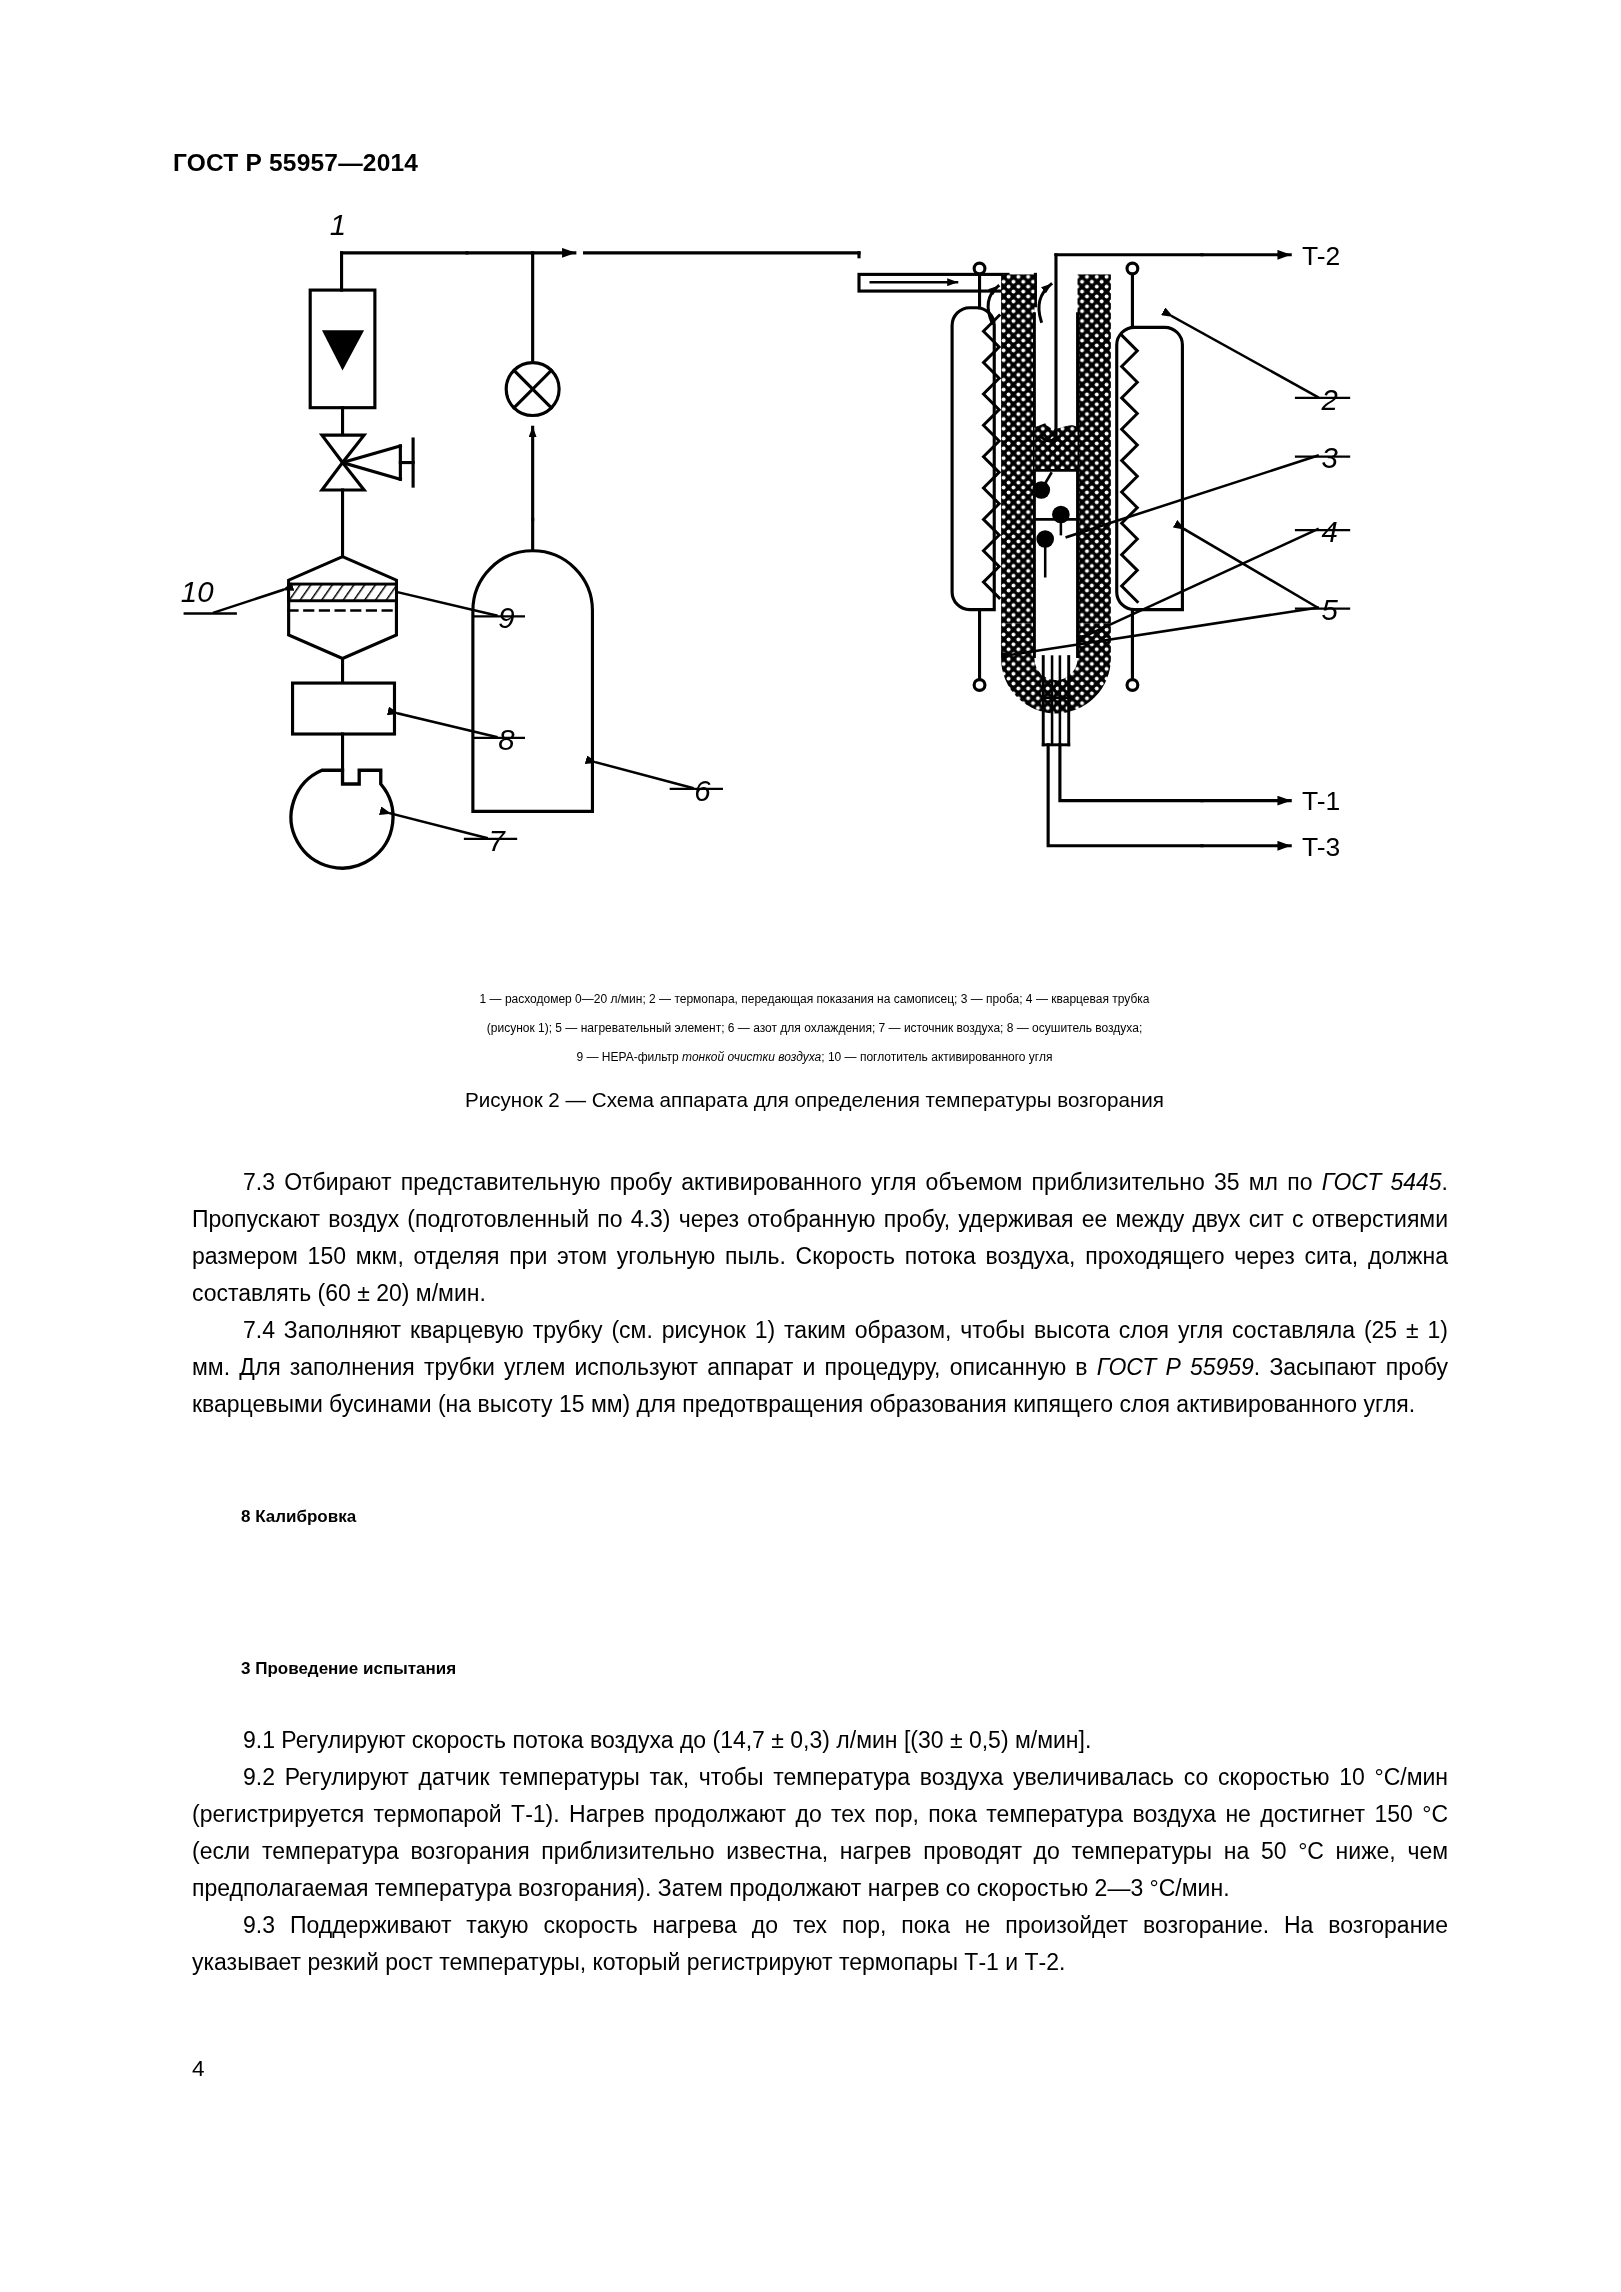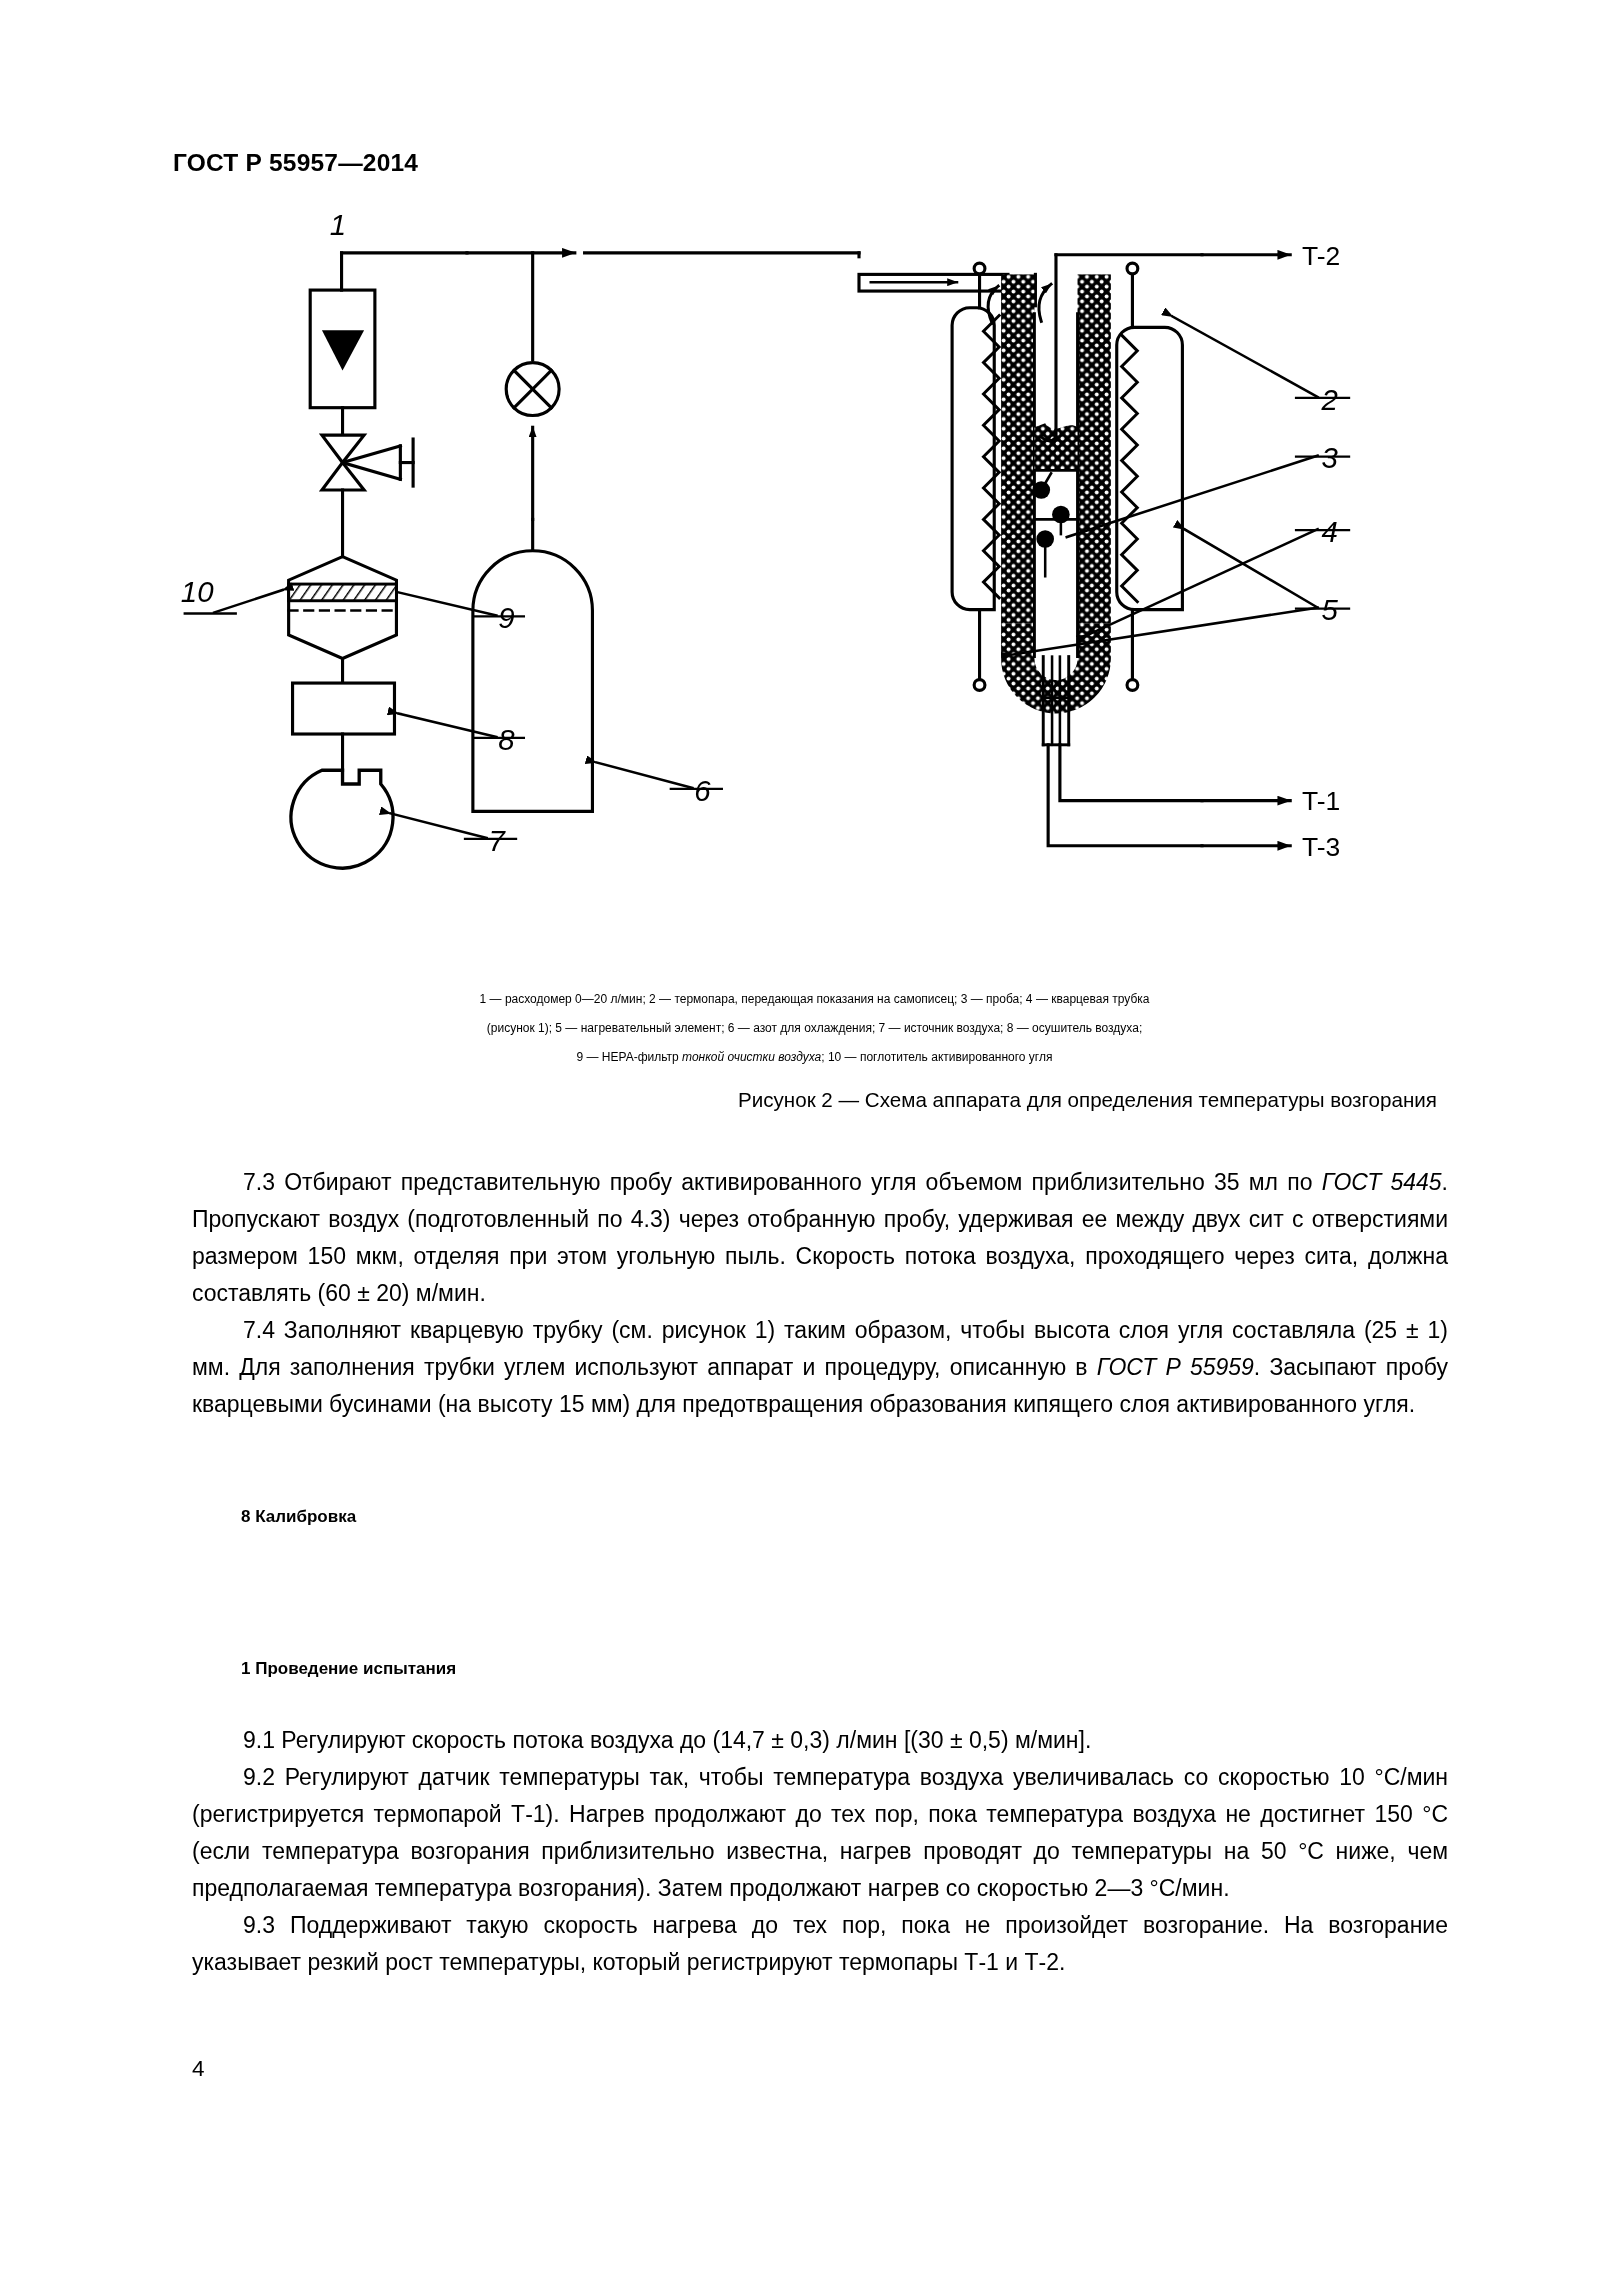--- a/index.html
+++ b/index.html
@@ -50,21 +50,21 @@
     text-align: center;
   }
   .fig-legend i { font-style: italic; }
 
   .fig-caption {
     position: absolute;
     left: 192px;
     top: 1088px;
     width: 1245px;
     font-size: 20.6px;
-    text-align: right;
+    text-align: center;
   }
 
   
   .body-block {
     position: absolute;
     left: 192px;
     width: 1256px;
     font-size: 23px;
     line-height: 37px;
     text-align: justify;
@@ -300,21 +300,21 @@
 
   <div class="fig-caption">Рисунок 2 — Схема аппарата для определения температуры возгорания</div>
 
   <div class="body-block" style="top:1164px;">
     <p class="ind"><span>7.3 Отбирают представительную пробу активированного угля объемом приблизительно 35 мл по </span><i>ГОСТ 5445</i><span>. Пропускают воздух (подготовленный по 4.3) через отобранную пробу, удерживая ее между двух сит с отверстиями размером 150 мкм, отделяя при этом угольную пыль. Скорость потока воздуха, проходящего через сита, должна составлять (60 ± 20) м/мин.</span></p>
     <p class="ind"><span>7.4 Заполняют кварцевую трубку (см. рисунок 1) таким образом, чтобы высота слоя угля составляла (25 ± 1) мм. Для заполнения трубки углем используют аппарат и процедуру, описанную в </span><i>ГОСТ Р 55959</i><span>. Засыпают пробу кварцевыми бусинами (на высоту 15 мм) для предотвращения образования кипящего слоя активированного угля.</span></p>
   </div>
 
   <div class="sect-head" style="top:1507px;">8 Калибровка</div>
 
-  <div class="sect-head" style="top:1659px;">1 Проведение испытания</div>
+  <div class="sect-head" style="top:1659px;">3 Проведение испытания</div>
   <div class="body-block" style="top:1722px;">
     <p class="ind">9.1 Регулируют скорость потока воздуха до (14,7 ± 0,3) л/мин [(30 ± 0,5) м/мин].</p>
     <p class="ind">9.2 Регулируют датчик температуры так, чтобы температура воздуха увеличивалась со скоростью 10 °C/мин (регистрируется термопарой Т-1). Нагрев продолжают до тех пор, пока температура воздуха не достигнет 150 °C (если температура возгорания приблизительно известна, нагрев проводят до температуры на 50 °C ниже, чем предполагаемая температура возгорания). Затем продолжают нагрев со скоростью 2—3 °C/мин.</p>
     <p class="ind">9.3 Поддерживают такую скорость нагрева до тех пор, пока не произойдет возгорание. На возгорание указывает резкий рост температуры, который регистрируют термопары Т-1 и Т-2.</p>
   </div>
 
   <div class="page-num">4</div>
 
 </div>
 

